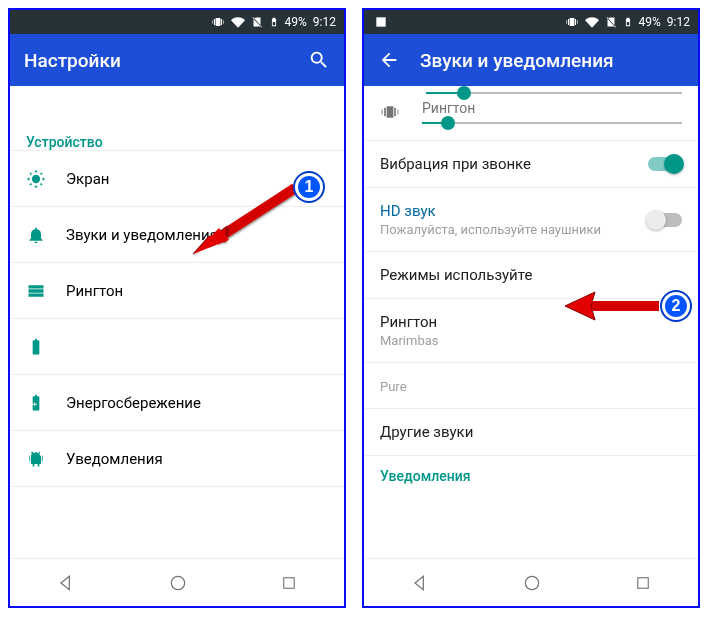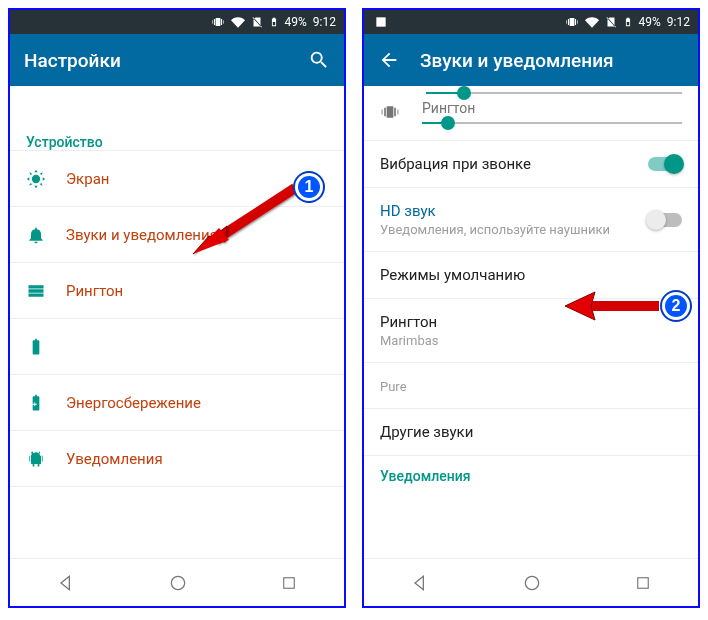--- a/index.html
+++ b/index.html
@@ -30,21 +30,21 @@
     display: flex;
     align-items: center;
     justify-content: flex-end;
     padding: 0 8px;
     gap: 6px;
   }
   .statusbar .sb-icon { display:flex; align-items:center; }
   .statusbar .sb-icon svg { fill:#fff; }
   .toolbar {
     height: 52px;
-    background: #0369a1;
+    background: #1d4ed8;
     color: #fff;
     display: flex;
     align-items: center;
     padding: 0 14px;
     gap: 20px;
   }
   .toolbar .title { font-size: 19px; font-weight: 500; flex:1; }
   .toolbar .tb-icon { color:#fff; display:flex; align-items:center; cursor:pointer; }
   .content { flex:1; overflow:hidden; background:#fff; }
   .section-header {
@@ -62,21 +62,21 @@
     min-height: 56px;
     cursor:pointer;
   }
   .setting-row .row-icon {
     width: 40px;
     color: #009688;
     display:flex;
     align-items:center;
   }
   .setting-row .row-icon svg { fill:#009688; width:20px; height:20px; }
-  .setting-row .row-label { color:#c2410c; font-size:15px; flex:1; }
+  .setting-row .row-label { color:#000000; font-size:15px; flex:1; }
   .setting-block {
     padding: 14px 16px;
     border-bottom: 1px solid #eee;
   }
   .setting-block .primary { color:#212121; font-size:15px; }
   .setting-block .secondary { color:#9e9e9e; font-size:13px; margin-top:2px; }
   .setting-block.disabled .primary { color:#0369a1; }
   .setting-block.withtoggle { display:flex; align-items:center;justify-content:flex-end; }
   .setting-block.withtoggle .txt { flex:1; }
   .toggle {
@@ -336,27 +336,27 @@
     <div class="setting-block withtoggle">
       <div class="txt">
         <div class="primary">Вибрация при звонке</div>
       </div>
       <div class="toggle on"></div>
     </div>
 
     <div class="setting-block withtoggle disabled">
       <div class="txt">
         <div class="primary">HD звук</div>
-        <div class="secondary">Уведомления, используйте наушники</div>
+        <div class="secondary">Пожалуйста, используйте наушники</div>
       </div>
       <div class="toggle off"></div>
     </div>
 
     <div class="setting-block">
-      <div class="primary">Режимы умолчанию</div>
+      <div class="primary">Режимы используйте</div>
     </div>
 
     <div class="setting-block">
       <div class="primary">Рингтон</div>
       <div class="secondary">Marimbas</div>
     </div>
 
     <div class="setting-block">
       <div class="secondary">Pure</div>
     </div>

